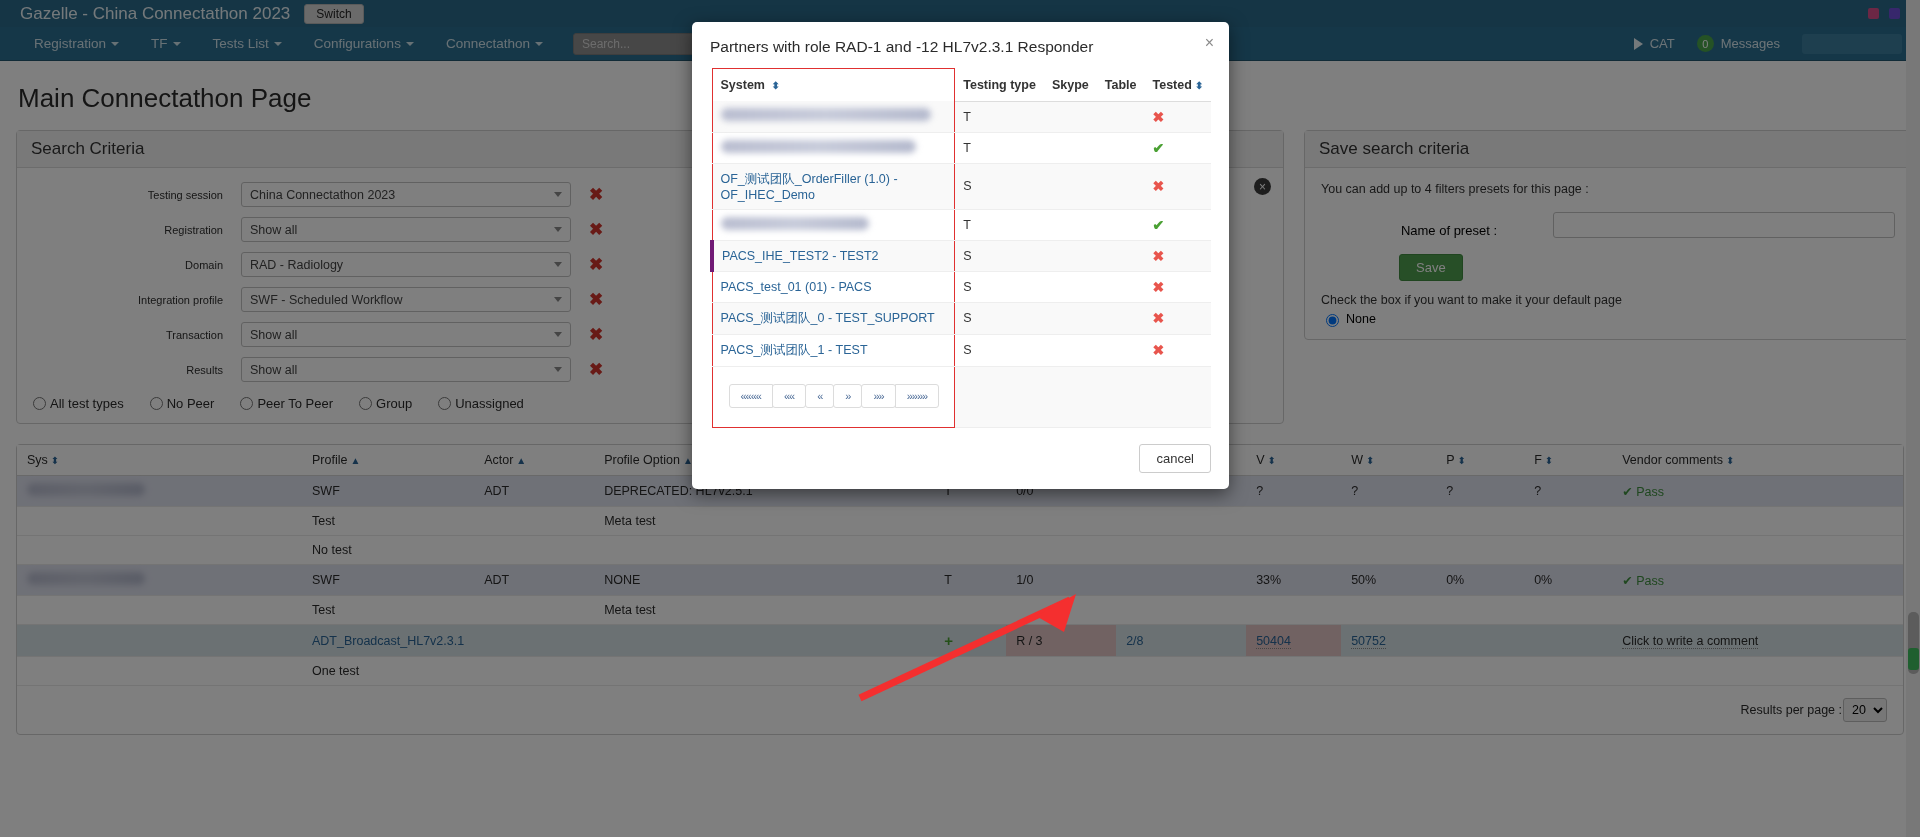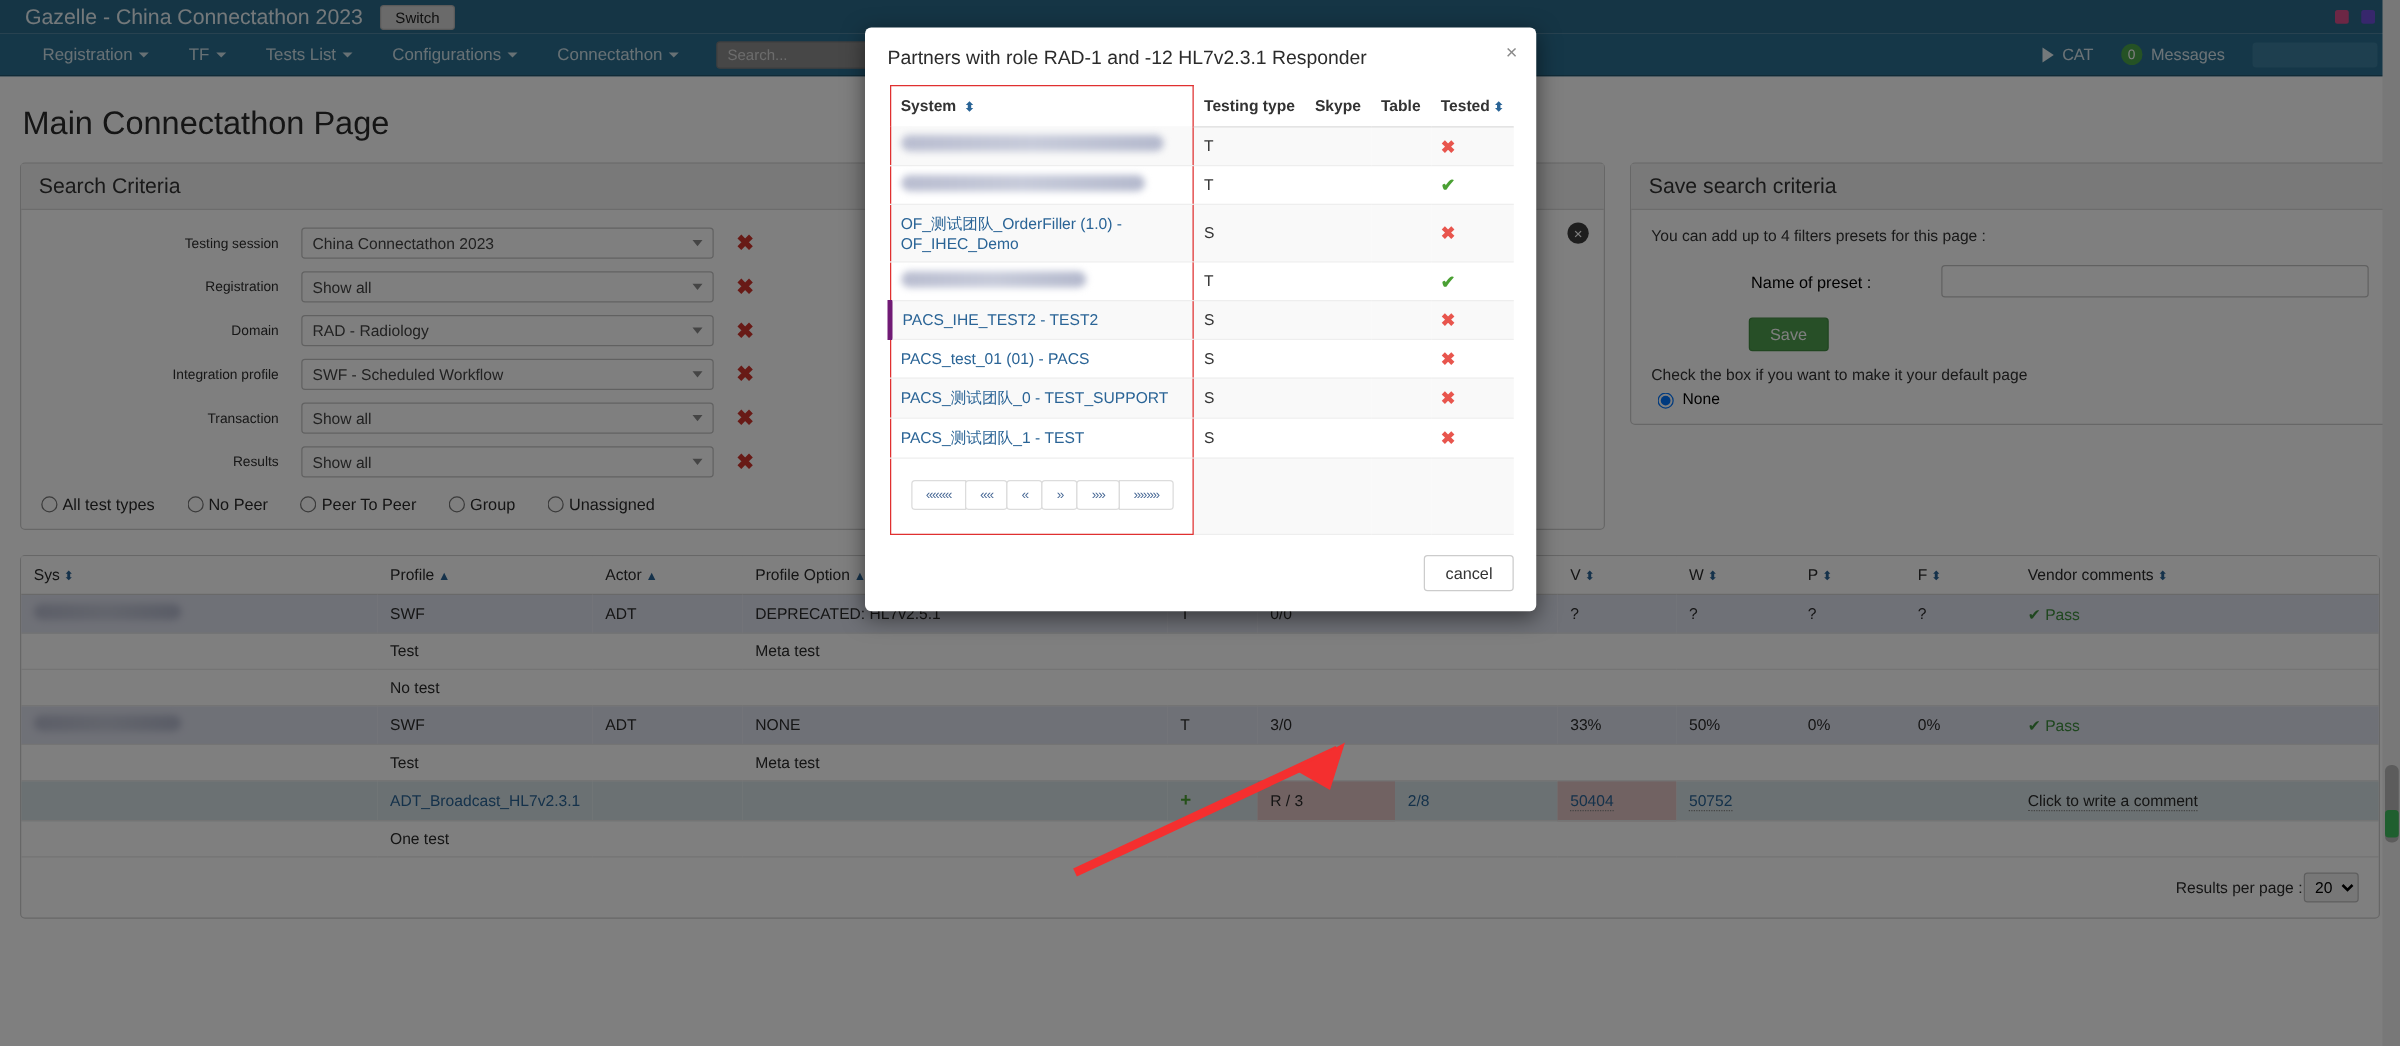--- a/index.html
+++ b/index.html
@@ -90,21 +90,21 @@
   .radio-row label { display:flex; align-items:center; gap:4px; cursor:pointer; }
   .radio-row input { margin:0; }
 
   .close-circle {
     position:absolute; right:12px; top:10px; width:17px;height:17px; border-radius:50%;
     background:#3d3d3d; color:#fff; font-size:12px; display:flex;align-items:center;justify-content:center;
     cursor:pointer;
   }
 
   .save-note { font-size:12.5px; color:#333; margin-bottom:16px; }
-  .preset-row { display:flex; align-items:center; margin-bottom:16px;gap:42px; }
+  .preset-row { display:flex; align-items:flex-end; margin-bottom:16px;gap:42px; }
   .preset-label { width:190px; text-align:right; padding-right:14px; font-size:13px; }
   .preset-input { flex:1; height:26px; border:1px solid #c3c3c3; border-radius:3px; background:#fff; }
   .save-btn {
     background:#4e9e4e; border:1px solid #418a41; color:#fff; border-radius:3px;
     padding:5px 16px; font-size:13px; cursor:pointer; margin-left:78px;
   }
   .default-note { font-size:12.5px; color:#333; margin:12px 0 4px 0; }
   .none-row { display:flex; align-items:center; gap:4px; font-size:12.5px;}
 
   
@@ -385,21 +385,21 @@
             <td></td>
               <td></td>
           </tr>
 
           <tr class="row-hl">
             <td><span class="blurbox" style="width:118px"></span></td>
             <td>SWF</td>
             <td>ADT</td>
             <td>NONE</td>
             <td>T</td>
-            <td>3/0</td>
+            <td>1/0</td>
             <td></td>
             <td>33%</td>
             <td>50%</td>
             <td>0%</td>
             <td>0%</td>
             <td><span class="pass">✔</span> <span class="pass">Pass</span></td>
           </tr>
 
           <tr>
             <td></td>

